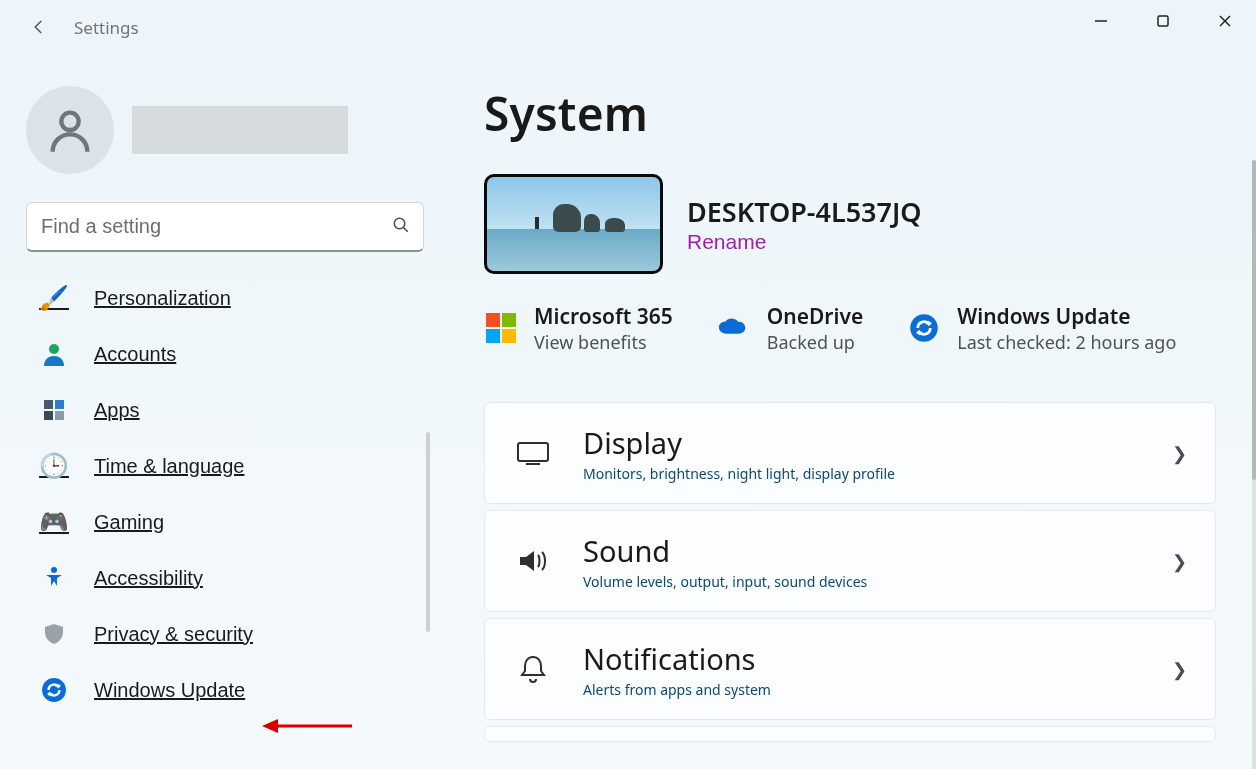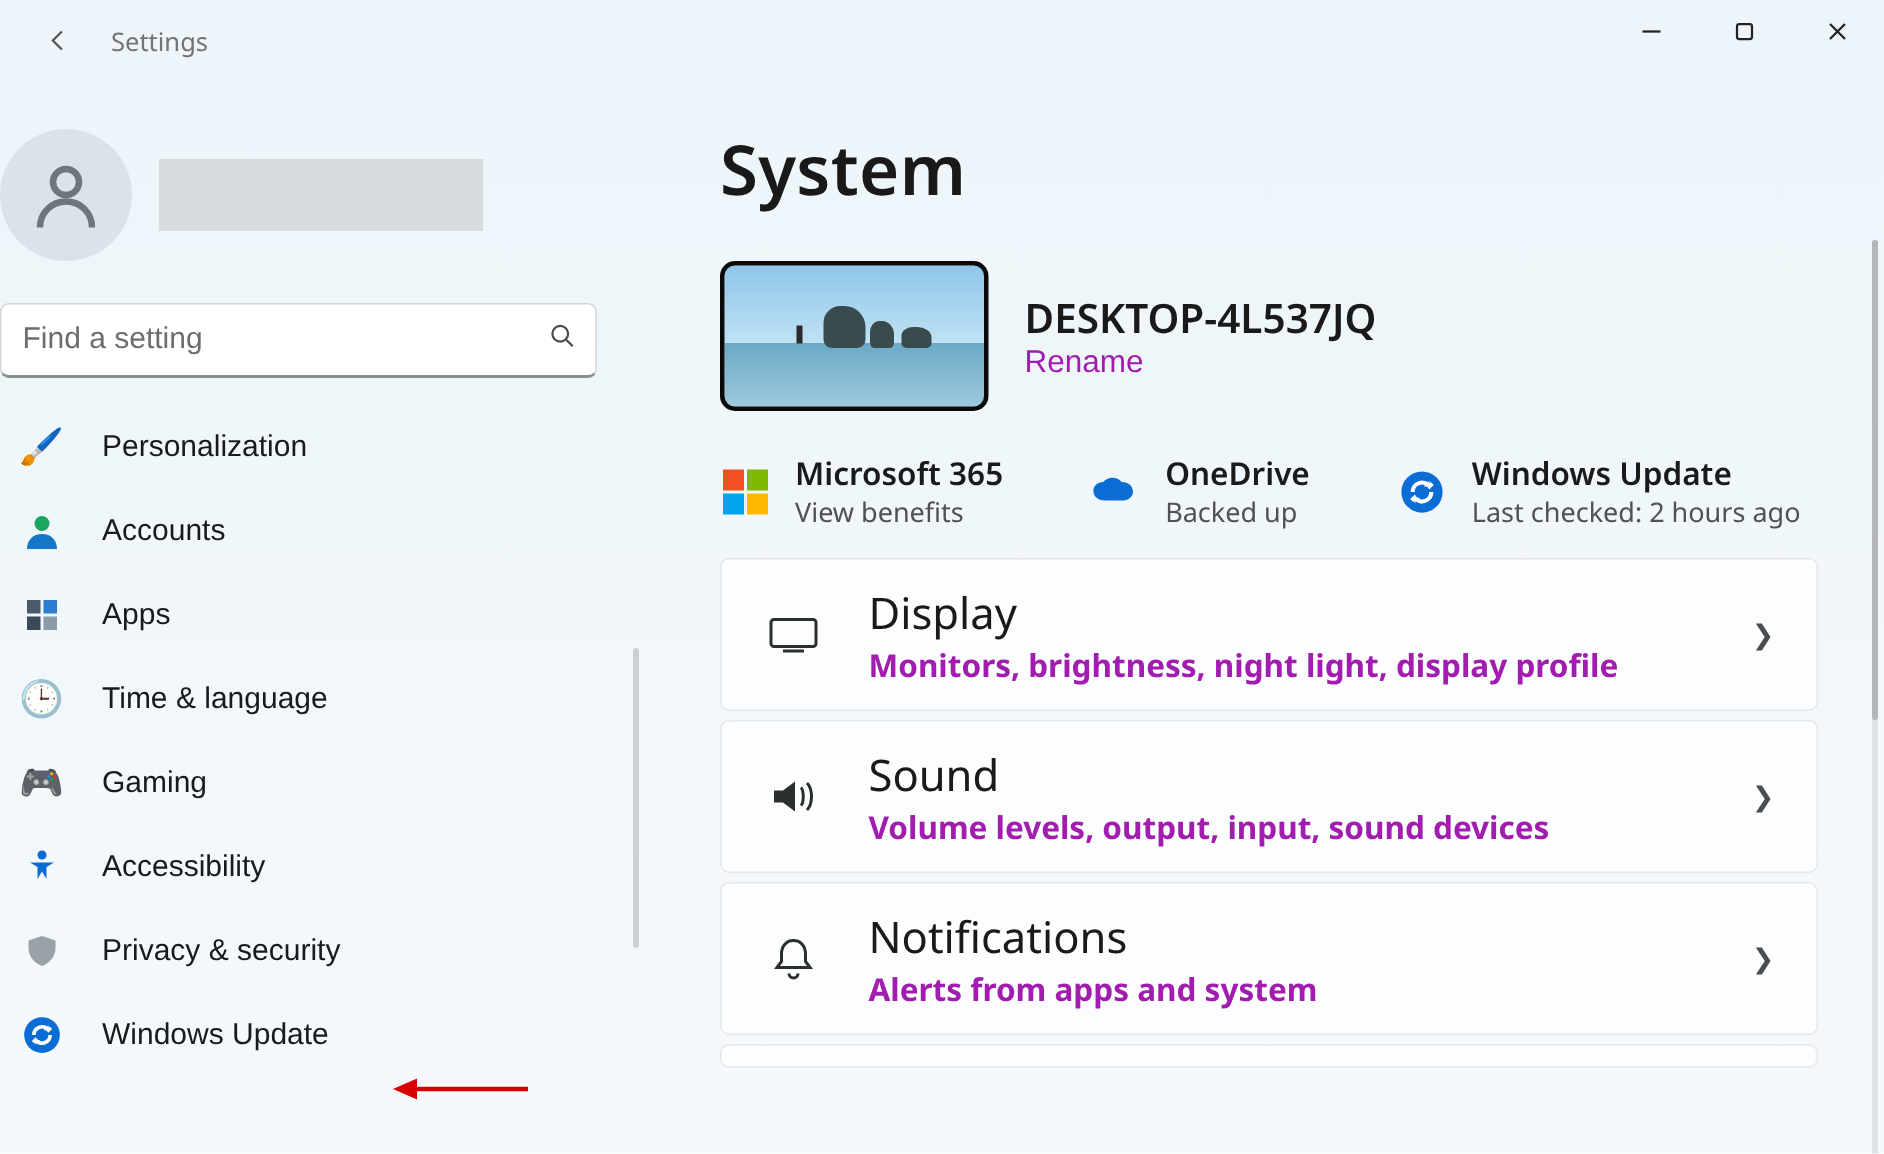--- a/index.html
+++ b/index.html
@@ -9,21 +9,21 @@
     
     .titlebar { height: 54px; display: flex; align-items: center; padding-left: 24px; }
     .back-btn { width: 30px; height: 30px; border: none; background: transparent; color: #555; font-size: 18px; display:flex; align-items:center; justify-content:center; border-radius: 4px; }
     .title { margin-left: 20px; font-size: 17px; color: #737373; }
     .win-controls { position: absolute; top: 0; right: 0; height: 42px; display: flex; }
     .win-btn { width: 62px; height: 42px; border: none; background: transparent; font-size: 14px; display:flex; align-items:center; justify-content:center; color:#222; }
 
     .shell { display: flex; height: calc(100% - 54px); }
 
     
-    .sidebar { width: 454px; padding-right: 30px; display: flex; flex-direction: column; }
+    .sidebar { width: 454px; padding-left: 26px; padding-right: 30px; display: flex; flex-direction: column; text-decoration: underline; }
     .user-row { display: flex; align-items: center; gap: 18px; margin-top: 32px; margin-bottom: 28px; }
     .avatar { width: 88px; height: 88px; border-radius: 50%; background: #dce3e8; display:flex; align-items:center; justify-content:center; }
     .avatar svg { width: 52px; height: 52px; color: #6d767d; }
     .user-name-block { width: 216px; height: 48px; background: #d6dbde; }
 
     .search-wrap { position: relative; width: 398px; height: 50px; margin-bottom: 18px; }
     .search { width: 100%; height: 100%; border: 1px solid #cfd5d8; border-bottom: 2px solid #8a8f92; border-radius: 6px; background: #fff; padding: 0 46px 0 14px; font-size: 20px; color: #222; outline: none; }
     .search::placeholder { color: #6b6e70; }
     .search-icon { position: absolute; right: 14px; top: 50%; transform: translateY(-50%); font-size: 18px; color: #4a4d4f; }
 
@@ -42,32 +42,32 @@
 
     .device-row { display: flex; align-items: center; gap: 24px; margin-bottom: 28px; }
     .thumb { width: 179px; height: 100px; border: 3px solid #0a0a0a; border-radius: 10px; overflow: hidden; position: relative; background: linear-gradient(180deg,#8ec7ea 0%, #bfe1f3 55%, #6aa9c6 55%, #9dc9dd 100%); }
     .rock { position:absolute; bottom:42%; background:#3a4b4d; border-radius: 40% 50% 20% 20%; }
     .person { position:absolute; bottom:45%; left:28%; width:4px; height:12px; background:#2a2a2a; }
     .device-info { line-height: 1.3; }
     .device-name { font-size: 27px; font-weight: 600; color:#1a1a1a; }
     .device-model { font-size: 21px; color:#2a2a2a; }
     .rename { font-size: 21px; color:#a21caf; background:none; border:none; padding:0; }
 
-    .quick-row { display: flex; gap: 58px; margin-bottom: 18px; }
+    .quick-row { display: flex; gap: 44px; margin-bottom: 48px; }
     .quick { display: flex; align-items: center; gap: 16px; }
     .quick .qico { width: 34px; height: 34px; display:flex; align-items:center; justify-content:center; }
     .quick-title { font-size: 21px; font-weight: 600; }
     .quick-sub { font-size: 18px; color:#4e5254; }
 
     .cards { display: flex; flex-direction: column; gap: 6px; }
     .card { width: 732px; min-height: 102px; background: #fbfdfe; border: 1px solid #e3e8eb; border-radius: 6px; display: flex; align-items: center; padding: 0 28px; gap: 30px; }
     .card .cico { width: 40px; display:flex; align-items:center; justify-content:center; color:#2c2f30; }
     .card-texts { flex: 1; }
     .card-title { font-size: 29px; color:#1a1a1a; }
-    .card-sub { font-size: 21px; color:#a21caf; margin-top: 2px; font-weight: bold; }
+    .card-sub { font-size: 14px; color:#0c4a6e; margin-top: 2px; }
     .chev { font-size: 18px; color: #4b4e50; }
 
     .scroll-track { position:absolute; top:106px; right:4px; width:4px; height:640px; background:#dde2e5; border-radius:3px; }
     .scroll-thumb { position:absolute; top:0; left:0; width:4px; height:320px; background:#b2b7ba; border-radius:3px; }
 
     
     .ms-logo { width:30px; height:30px; display:grid; grid-template-columns:1fr 1fr; grid-template-rows:1fr 1fr; gap:2px; }
     .ms-logo span:nth-child(1){background:#f25022;} .ms-logo span:nth-child(2){background:#7fba00;}
     .ms-logo span:nth-child(3){background:#00a4ef;} .ms-logo span:nth-child(4){background:#ffb900;}
   </style>

